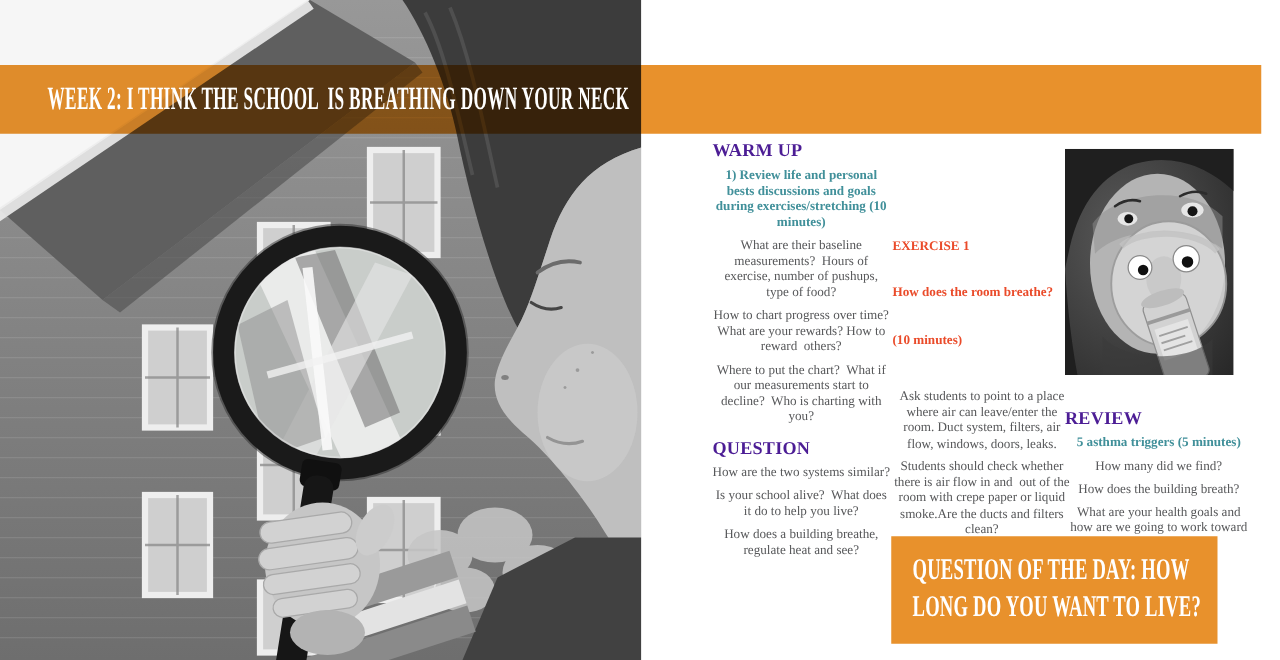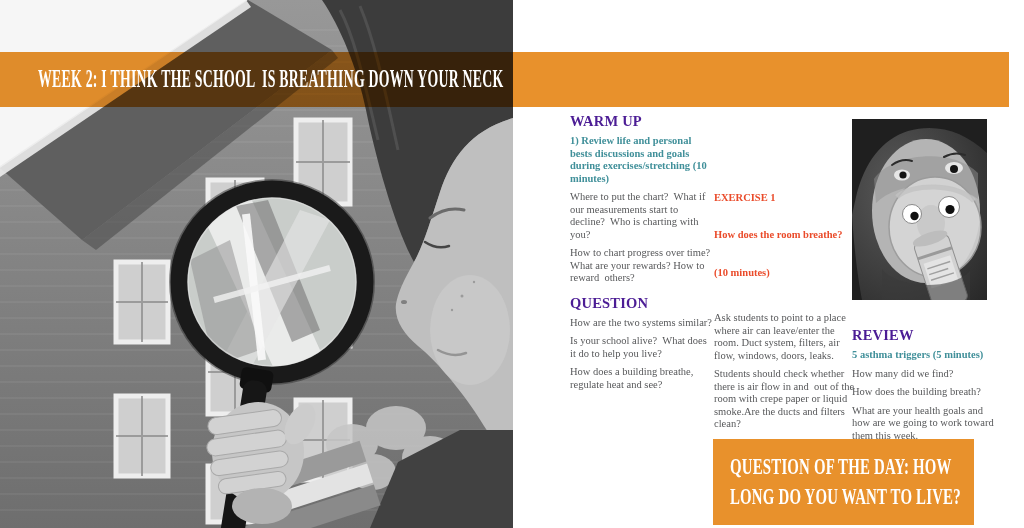--- a/index.html
+++ b/index.html
@@ -21,29 +21,29 @@
   }
   .col{position:absolute;color:#57585A;font-size:10.5px;line-height:1.19;}
   .col1{left:570px;top:113px;width:142px;}
   .col2{left:714px;top:167px;width:143px;}
   .col3{left:852px;top:311px;width:150px;margin-top:16px;}
   .col h2{
     font-size:14.5px;color:#4c1d95;margin:0 0 5px;font-weight:bold;
     letter-spacing:0.2px;white-space:pre-wrap;
   }
   .col h2.gap{margin-top:10px;}
-  .col p{margin:0 0 6px;white-space:pre-wrap;}
+  .col p{margin:0 0 6px;white-space:pre-wrap;text-align:center;}
   .lead{color:#41909A;font-weight:bold;margin:0 0 8px;white-space:pre-wrap;}
   .redhead{color:#EA4B2A;font-weight:bold;margin:0 0 8px;white-space:pre-wrap;}
   .redhead div{white-space:pre-wrap;}
   .redhead.gap2{margin-top:12px;}
   .photo-small{position:absolute;left:852px;top:119px;width:135px;height:181px;overflow:hidden;}
   .photo-small svg{display:block;}
   .qbox{
-    position:absolute;left:713px;top:439px;width:261px;height:86px;
+    position:absolute;left:713px;top:429px;width:261px;height:86px;
     background:#E8912C;overflow:visible;
   }
   .qtext{
     position:absolute;left:17px;top:12px;width:380px;margin:0;
     color:#ffffff;font-weight:bold;font-size:24px;line-height:1.26;
     white-space:pre-wrap;letter-spacing:0.3px;
     transform:scaleX(0.62);transform-origin:0 0;
   }
 </style>
 </head>
@@ -149,22 +149,23 @@
       <ellipse cx="262" cy="506" rx="30" ry="18" fill="#b3b3b3"></ellipse>
     </svg>
   </div>
 
   <div class="band"></div>
   <h1 class="band-title">WEEK 2: I THINK THE SCHOOL  IS BREATHING DOWN YOUR NECK</h1>
 
   <div class="col col1">
     <h2>WARM UP</h2>
     <p class="lead">1) Review life and personal bests discussions and goals during exercises/stretching (10 minutes)</p>
+    <p>What are their baseline measurements?  Hours of exercise, number of pushups, type of food?</p>
+    <p>How to chart progress over time?  What are your rewards? How to reward  others?</p>
     <p>Where to put the chart?  What if our measurements start to decline?  Who is charting with you?</p>
-    <p>How to chart progress over time?  What are your rewards? How to reward  others?</p>
     <h2 class="gap">QUESTION</h2>
     <p>How are the two systems similar?</p>
     <p>Is your school alive?  What does it do to help you live?</p>
     <p>How does a building breathe, regulate heat and see?</p>
 
   </div>
 
   <div class="col col2">
     <div class="redhead">
       <div>EXERCISE 1</div>

